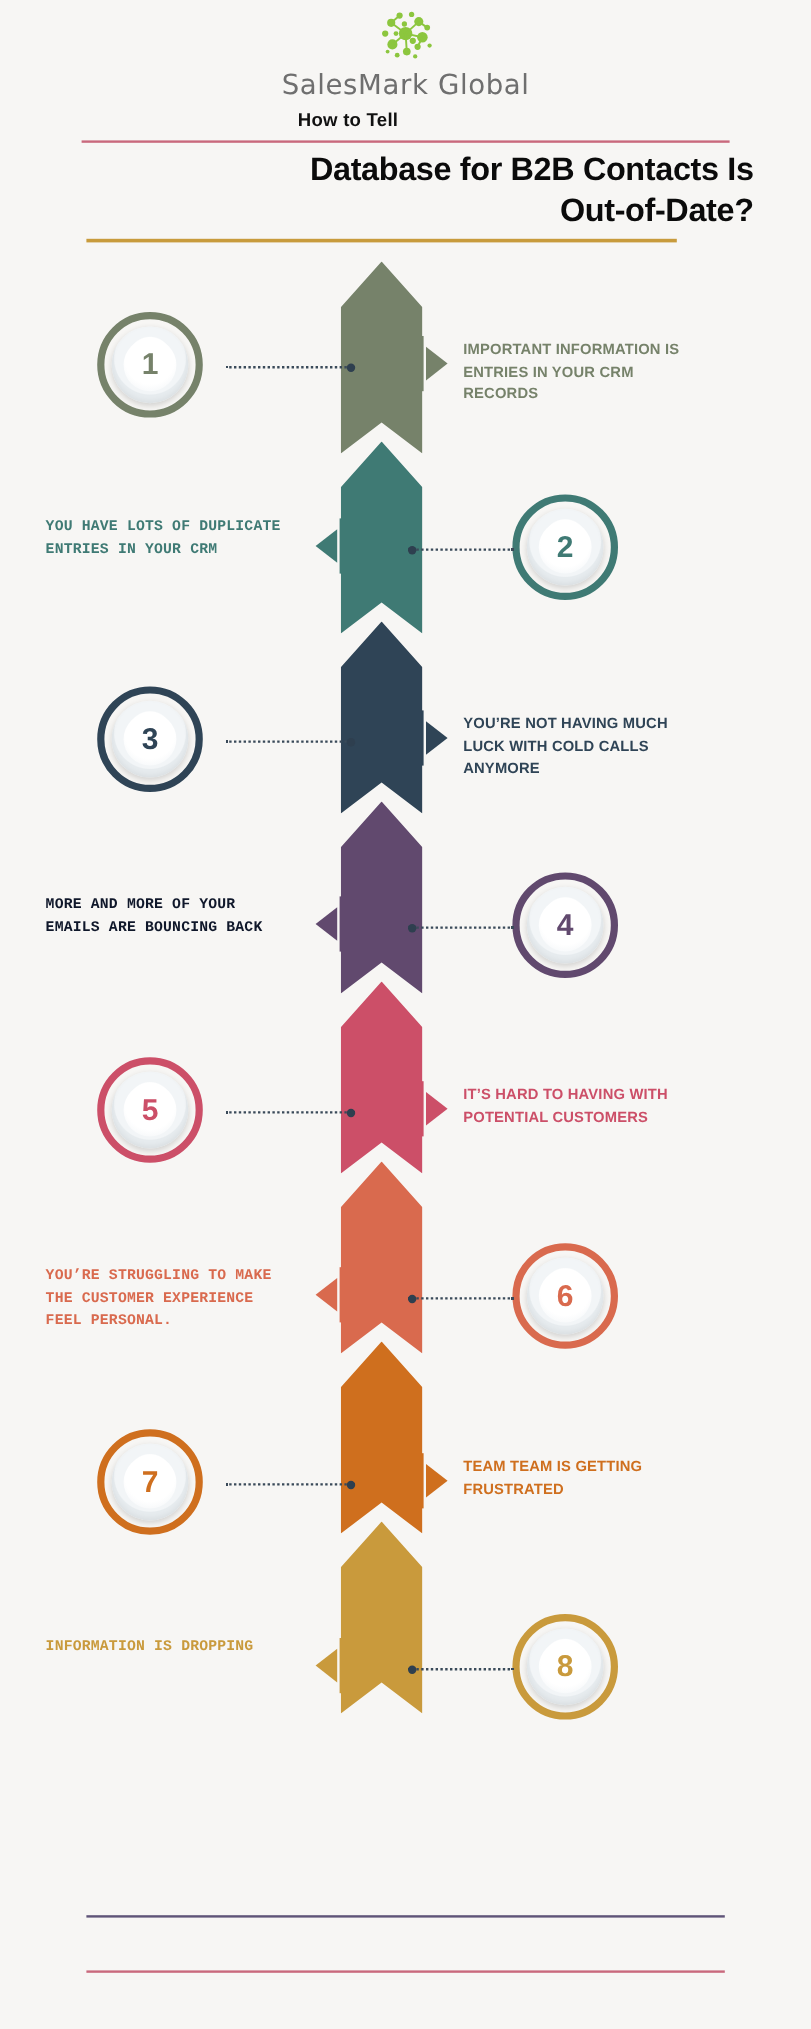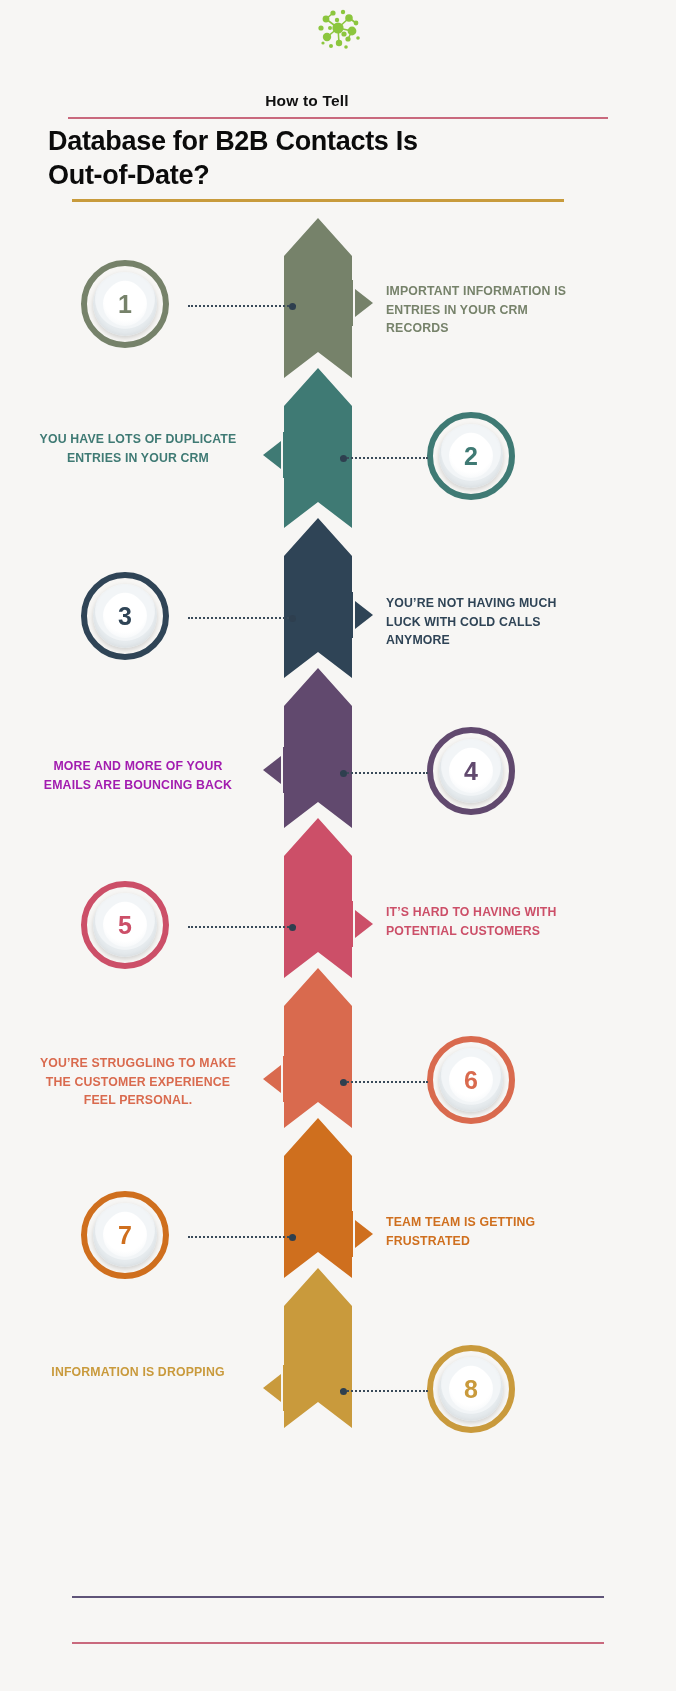--- a/index.html
+++ b/index.html
@@ -15,27 +15,27 @@
   
   .logo-wrap{position:absolute;top:6px;left:0;width:676px;text-align:center;}
   .logo-mark{width:64px;height:46px;display:inline-block;}
   .logo-text{
     font-family:"DejaVu Sans", sans-serif;
     font-size:23px;color:#6f6f6f;letter-spacing:.5px;
     margin-top:1px;font-weight:400;
   }
   .kicker{
     position:absolute;top:92px;left:0;width:580px;text-align:center;
-    font-size:15.5px;font-weight:bold;color:#111;letter-spacing:.2px;padding-left:17px;
+    font-size:15.5px;font-weight:bold;color:#111;letter-spacing:.2px;
   }
   .rule-top{
     position:absolute;top:117px;left:68px;width:540px;height:2px;background:#c9697d;
   }
   .title{
-    position:absolute;top:124px;left:48px;width:580px;text-align:left;
+    position:absolute;top:124px;left:48px;width:580px;text-align:right;
     font-size:27px;line-height:34px;font-weight:bold;color:#0b0b0b;
     letter-spacing:-.3px;
   }
   .rule-gold{
     position:absolute;top:199px;left:72px;width:492px;height:3px;background:#c89b3c;
   }
 
   
   .banner-col{position:absolute;left:273px;top:218px;width:90px;}
   .banner{position:relative;width:68px;margin:0 auto;}
@@ -59,21 +59,21 @@
   .badge .inner2{
     width:44px;height:44px;border-radius:50%;
     background:radial-gradient(circle at 50% 40%,#ffffff 0 60%,#eef2f5 100%);
     display:flex;align-items:center;justify-content:center;
   }
   .label{
     position:absolute;width:200px;
     font-size:12.3px;line-height:18.5px;font-weight:bold;letter-spacing:.15px;
   }
   .label.right{text-align:left;}
-  .label.left{text-align:center;}
+  .label.left{text-align:left;font-family:Liberation Mono, monospace;}
 
   
   .conn{position:absolute;height:2px;}
   .conn .line{
     position:absolute;top:0;left:0;right:0;height:0;
     border-top:2px dotted #3a4a59;
   }
   .conn .dot{
     position:absolute;top:-2.5px;width:7px;height:7px;border-radius:50%;background:#2e3f4f;
   }
@@ -129,20 +129,21 @@
           <line x1="32" y1="22" x2="43" y2="12"></line>
           <line x1="32" y1="22" x2="46" y2="25"></line>
           <line x1="32" y1="22" x2="21" y2="31"></line>
           <line x1="32" y1="22" x2="33" y2="37"></line>
           <line x1="20" y1="13" x2="27" y2="7"></line>
           <line x1="43" y1="12" x2="50" y2="17"></line>
           <line x1="46" y1="25" x2="42" y2="33"></line>
         </g>
       </g>
     </svg>
+    <div class="logo-text">SalesMark Global</div>
   </div>
 
   <div class="kicker">How to Tell</div>
   <div class="rule-top"></div>
   <div class="title">
     <span>Database for B2B Contacts Is</span><br>
     <span>Out-of-Date?</span>
   </div>
   <div class="rule-gold"></div>
 
@@ -253,21 +254,21 @@
           </div>
         </div>
         <div class="conn to-left" style="top: 45px; left: 340px; width: 88px;">
           <div class="line"></div>
           <div class="dot"></div>
         </div>
         <div class="pointer l" style="top: 20px; left: 257px;">
           <div class="stem" style="background:#61496e"></div>
           <div class="tri" style="border-right:18px solid #61496e;"></div>
         </div>
-        <div class="label left" style="color: #a21caf; left: 38px; top: 30px;">MORE AND MORE OF YOUR EMAILS ARE BOUNCING BACK</div>
+        <div class="label left" style="color: #0f172a; left: 38px; top: 18px;">MORE AND MORE OF YOUR EMAILS ARE BOUNCING BACK</div>
       </div>
       <div class="step" style="top: 881px;">
         <div class="badge" style="left: 81px; top: 0px; border: 6px solid rgb(204, 79, 104);">
           <div class="inner">
             <div class="inner2">
               <span style="color: rgb(204, 79, 104); font-size: 25px; font-weight: bold;">5</span>
             </div>
           </div>
         </div>
         <div class="conn to-right" style="top: 45px; left: 188px; width: 108px;">

